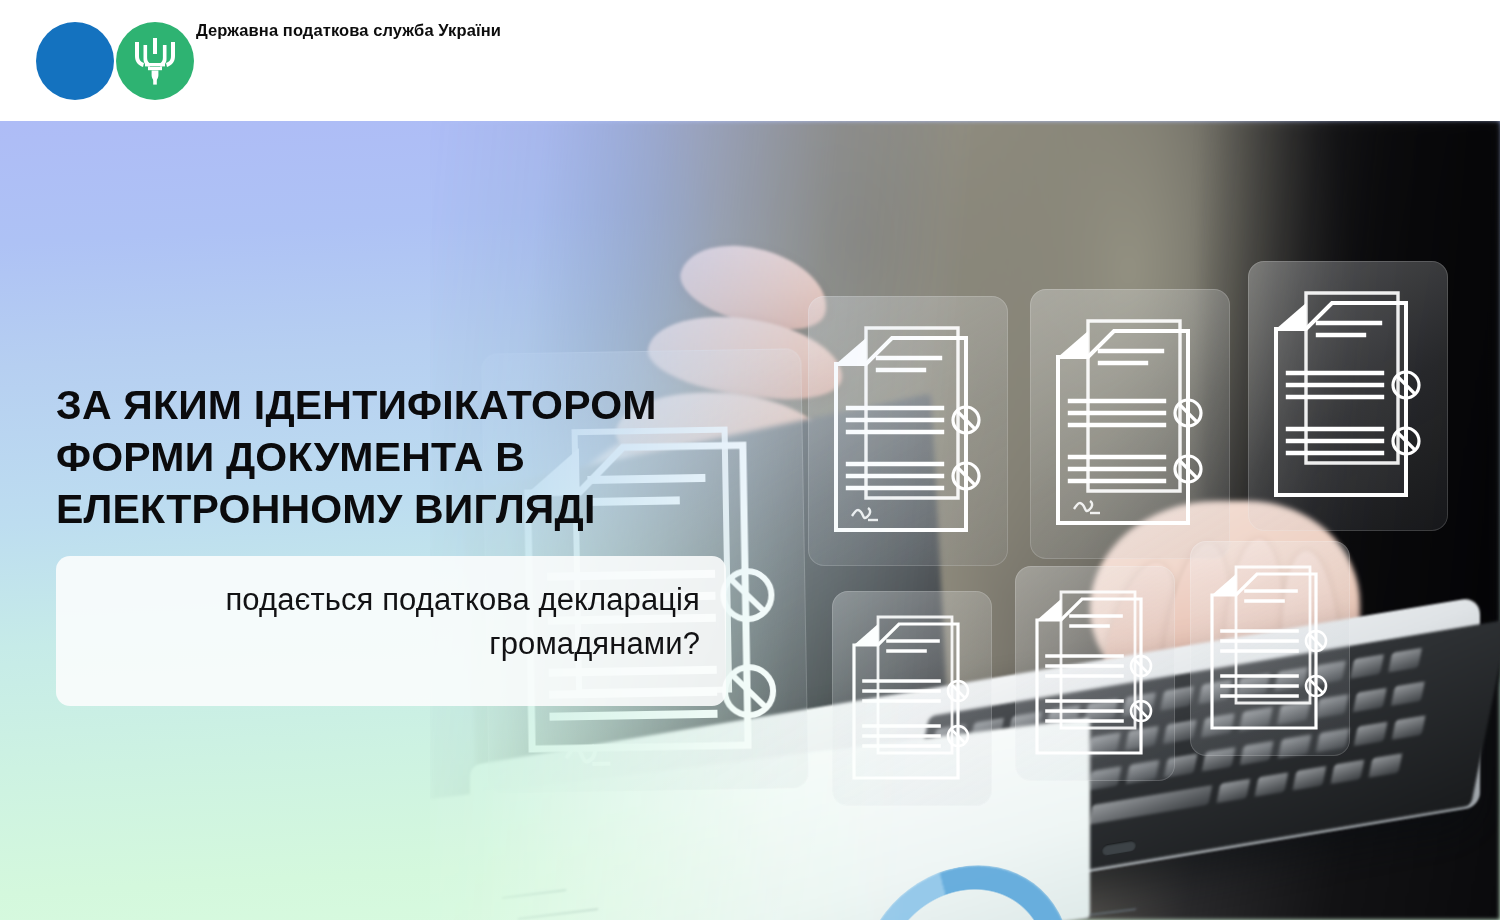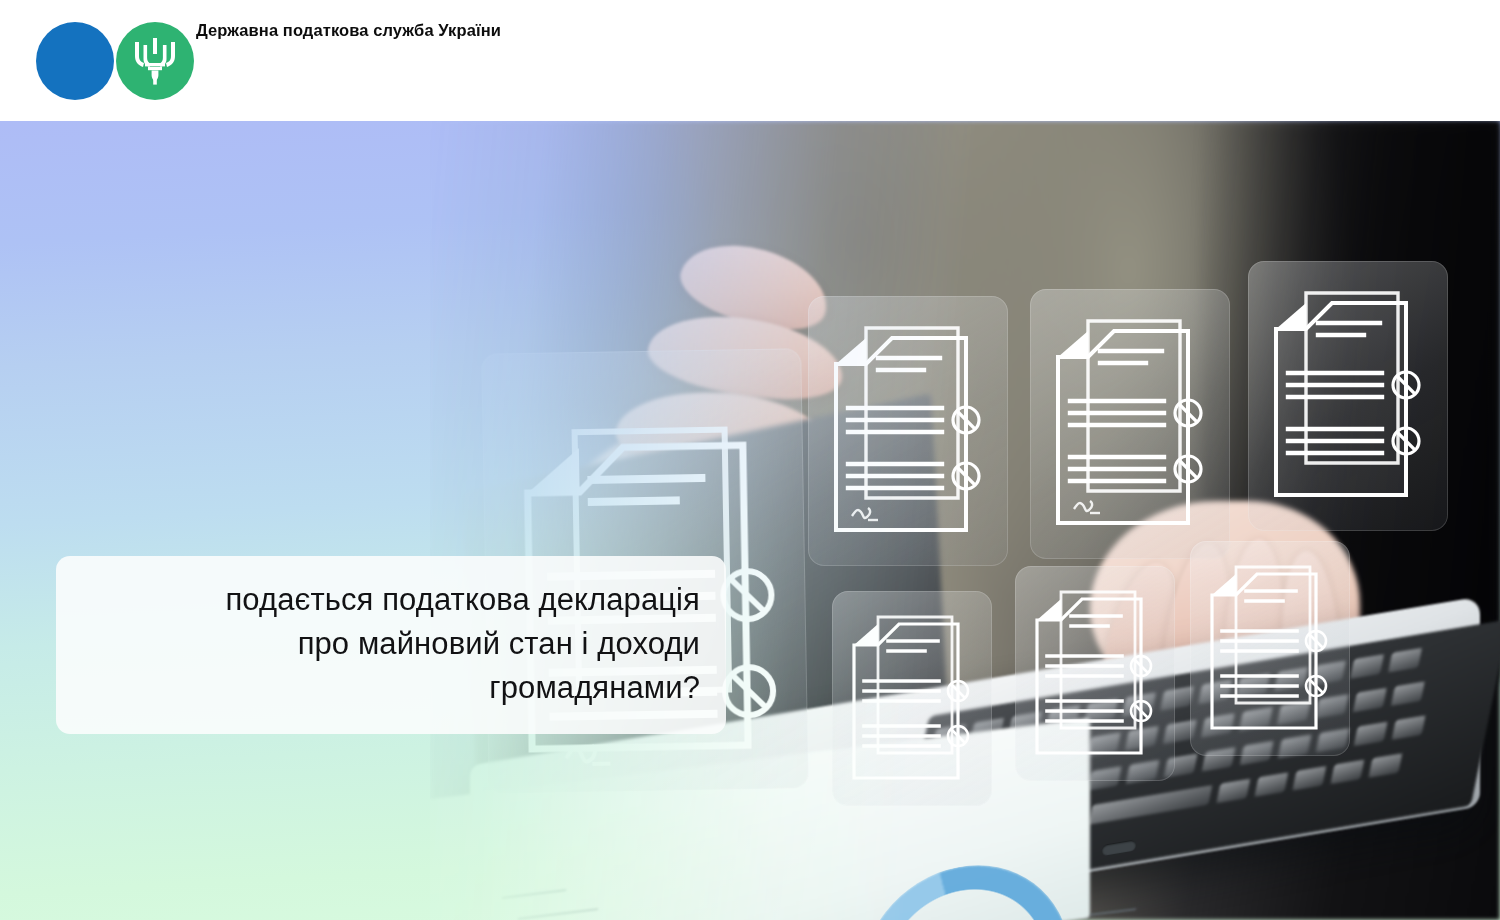--- a/index.html
+++ b/index.html
@@ -529,20 +529,24 @@
         <g fill="none" stroke="#ffffff" stroke-width="2.6">
           <circle cx="126" cy="100" r="10"></circle>
             <path d="M119 93l14 14"></path>
           <circle cx="126" cy="145" r="10"></circle>
             <path d="M119 138l14 14"></path>
         </g>
       </svg>
     </div>
   </div>
 
+  <div class="title-block">
+    <div class="headline">ЗА ЯКИМ ІДЕНТИФІКАТОРОМ</div>
+    <div class="headline">ФОРМИ ДОКУМЕНТА В</div>
+    <div class="headline">ЕЛЕКТРОННОМУ ВИГЛЯДІ</div>
+  </div>
 
   <div class="subtitle-box">
     <div class="subtitle">подається податкова декларація</div>
-    <div class="subtitle">про майновий стан і доходи</div>
     <div class="subtitle">громадянами?</div>
   </div>
 
 </div>
 
 </body></html>

